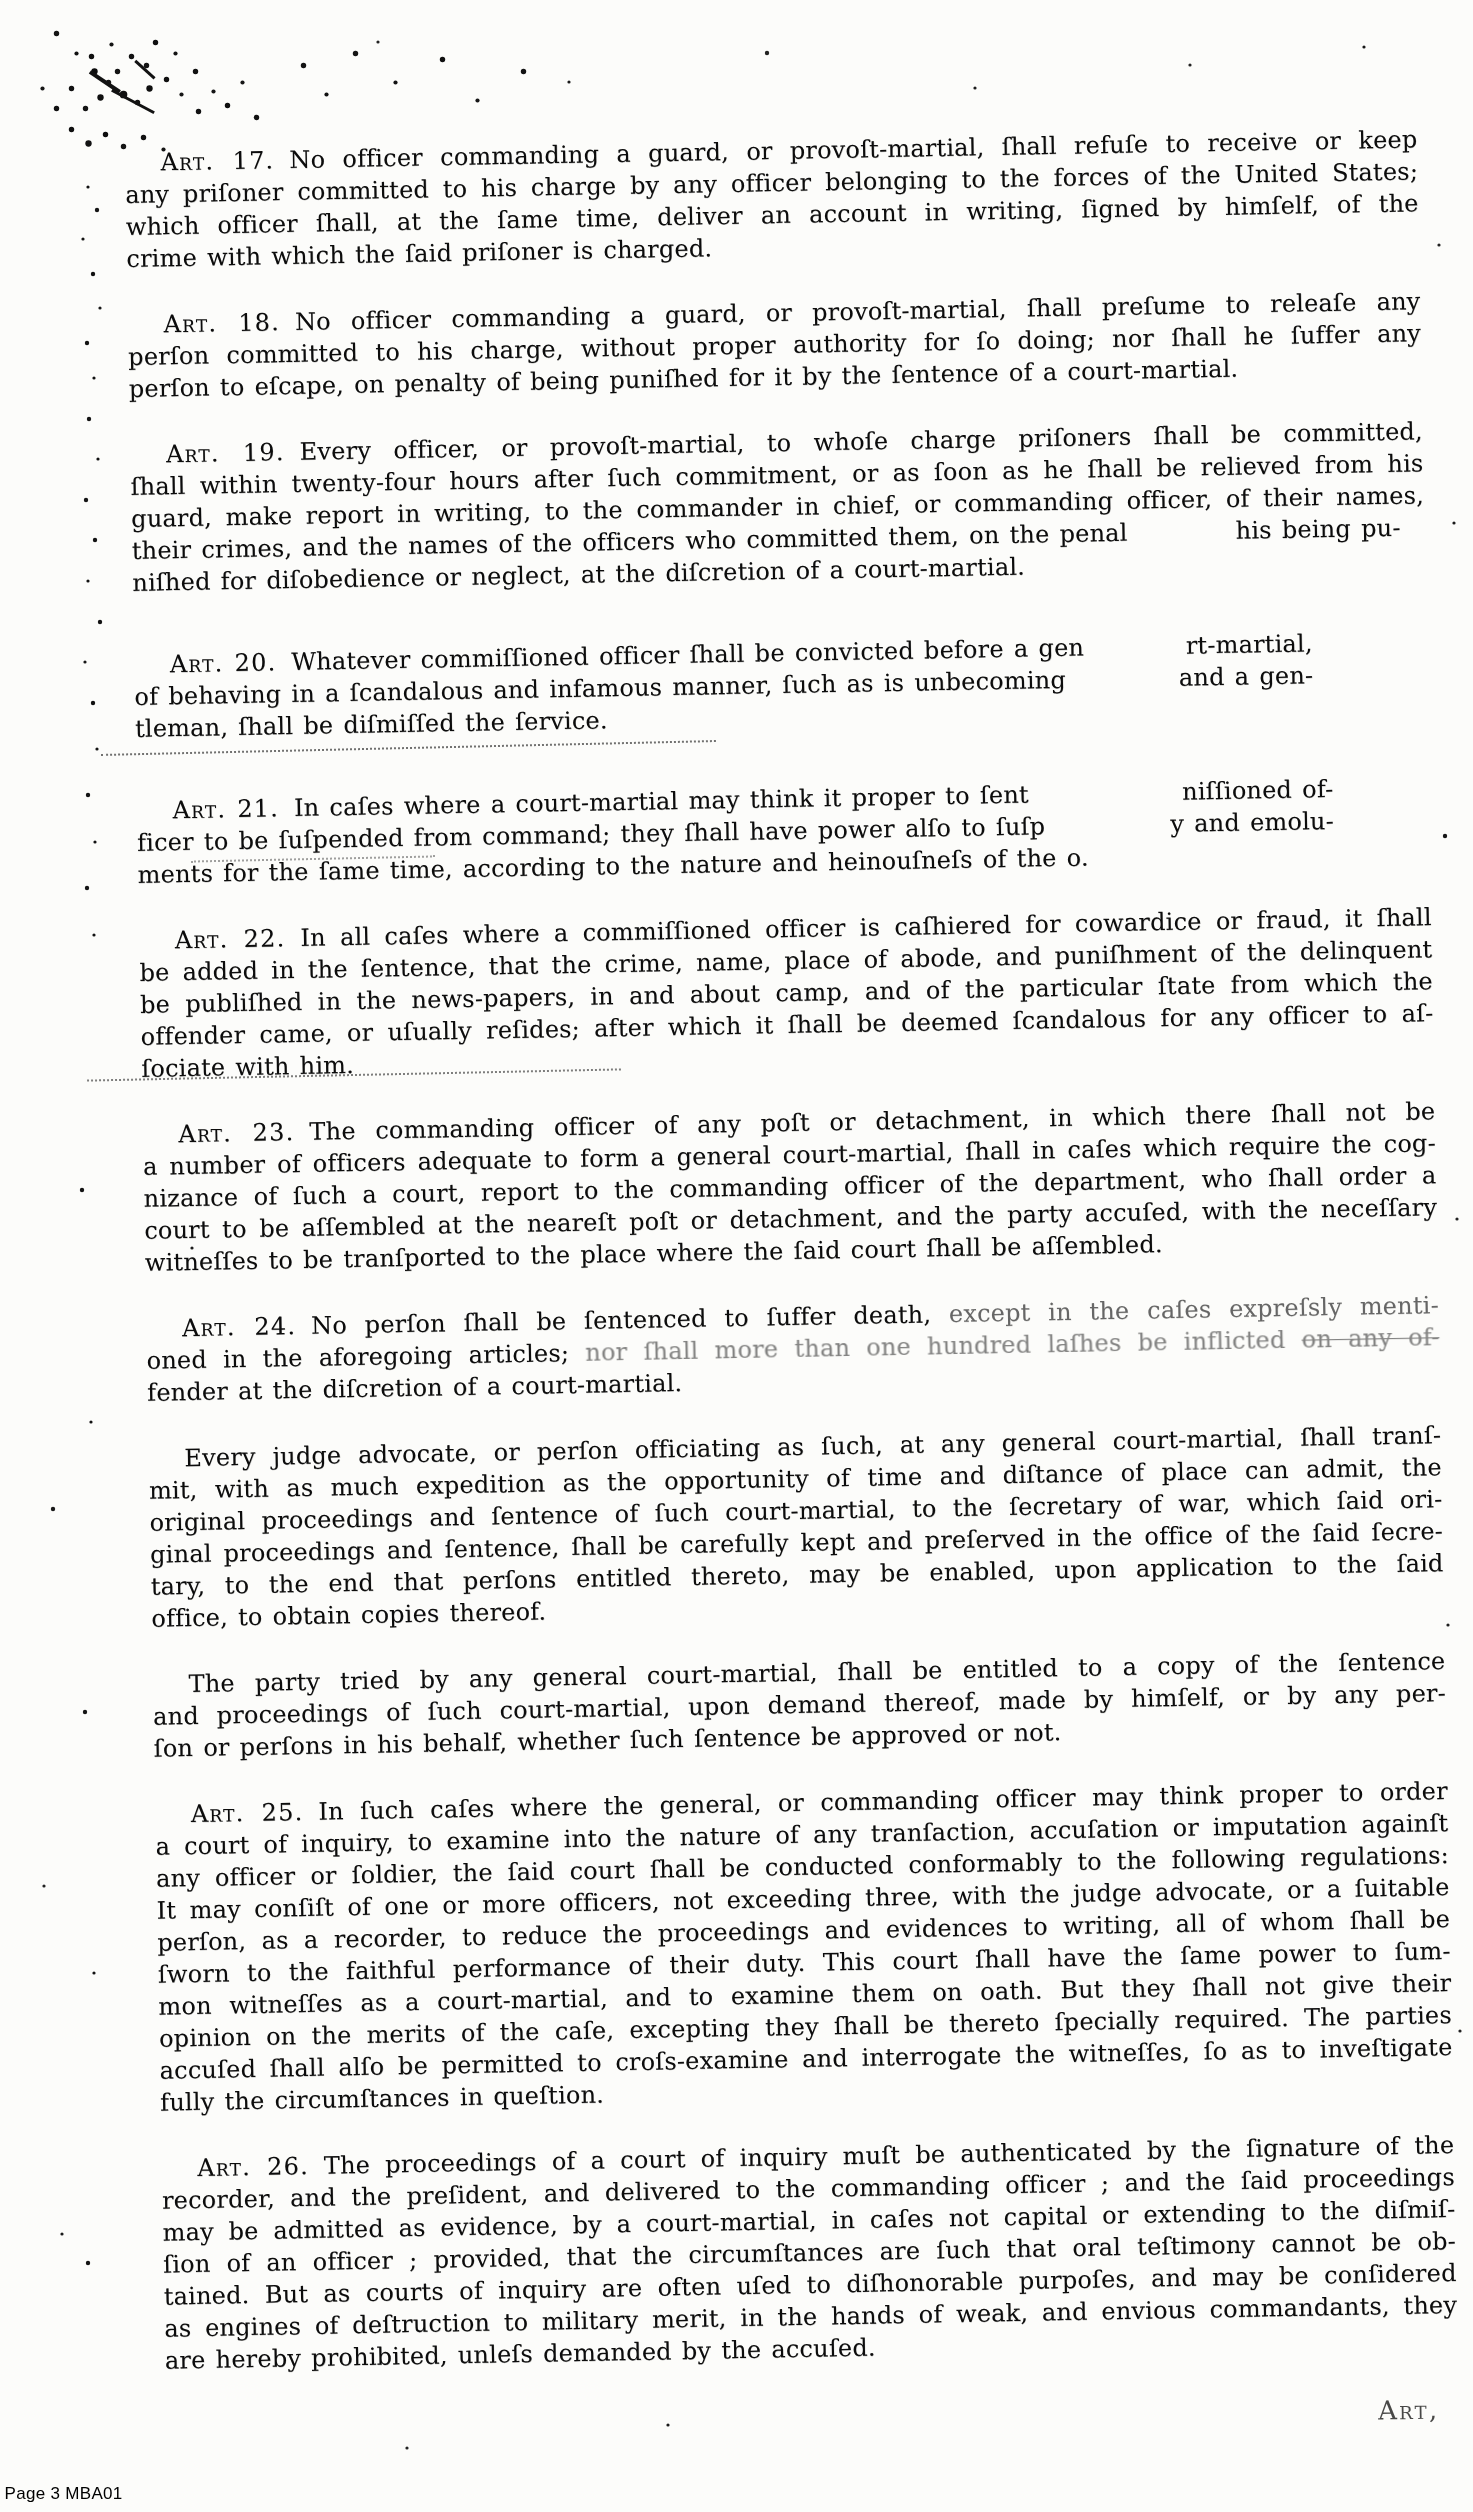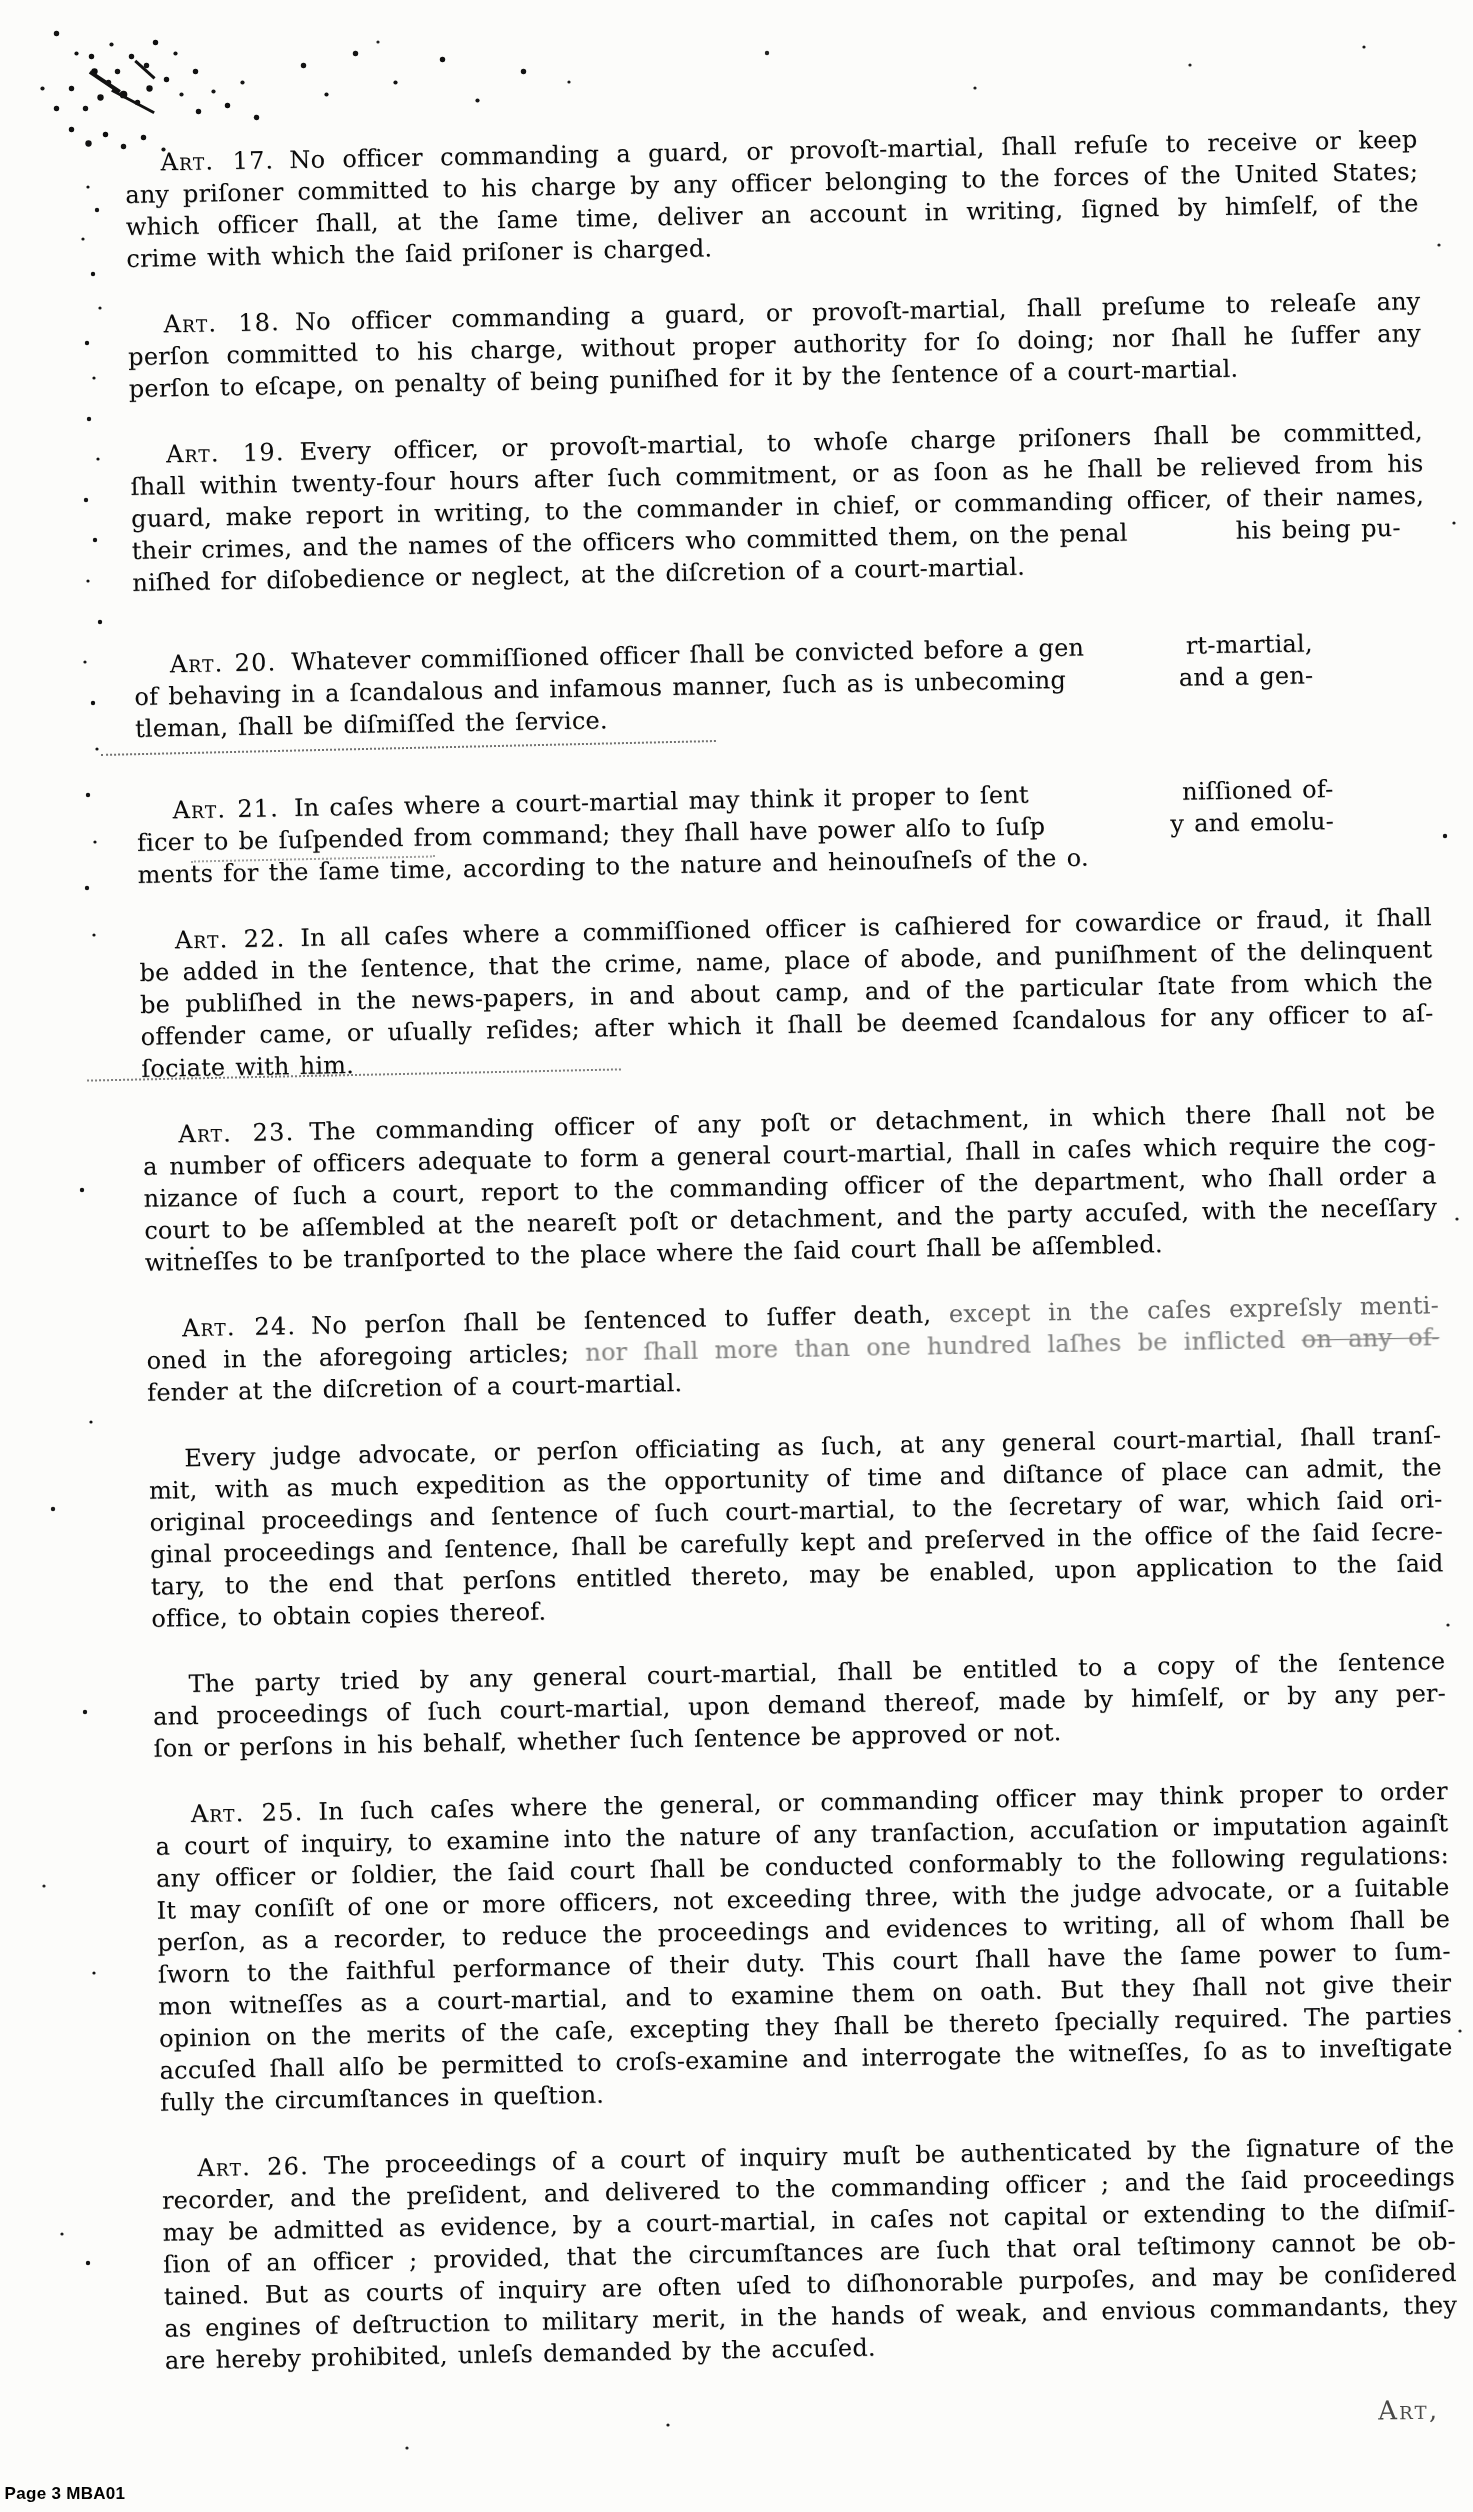--- a/index.html
+++ b/index.html
@@ -37,21 +37,21 @@
   .dim2{opacity:.5;filter:blur(0.3px);}
   .strike{text-decoration:line-through;text-decoration-thickness:1.4px;}
   .catchword{
     position:absolute;left:1334px;top:2395px;
     font-size:26px;font-variant:small-caps;letter-spacing:2.3px;
     opacity:.75;transform:rotate(-1deg);margin-left:44px;
   }
   .footer{
     position:absolute;left:4.6px;top:2484px;
     font-family:"Liberation Sans","DejaVu Sans",sans-serif;
-    font-weight:700;font-size:17px;letter-spacing:0.3px;color:#000;
+    font-weight:400;font-size:17px;letter-spacing:0.3px;color:#000;
   }
   
   .dot{position:absolute;border-radius:50%;background:transparent;}
   .blot-a{left:0;top:0;width:2.9px;height:2.9px;
     box-shadow:55px 32px 0 1.2px #151515,75px 52px 0 0.6px #111,93px 70px 0 1.7px #0d0d0d,
     107px 81px 0 1.2px #161616,122px 93px 0 2.3px #101010,136px 101px 0 1.2px #141414,
     148px 87px 0 1.7px #0f0f0f,116px 70px 0 1.2px #131313,99px 96px 0 1.7px #101010,
     84px 107px 0 1.2px #151515,70px 87px 0 1.2px #121212,145px 64px 0 1.2px #141414,
     165px 78px 0 1.2px #101010,180px 93px 0 0.6px #161616,194px 70px 0 1.2px #111,
     174px 52px 0 0.6px #131313,154px 41px 0 1.2px #101010,130px 55px 0 1.2px #121212,

